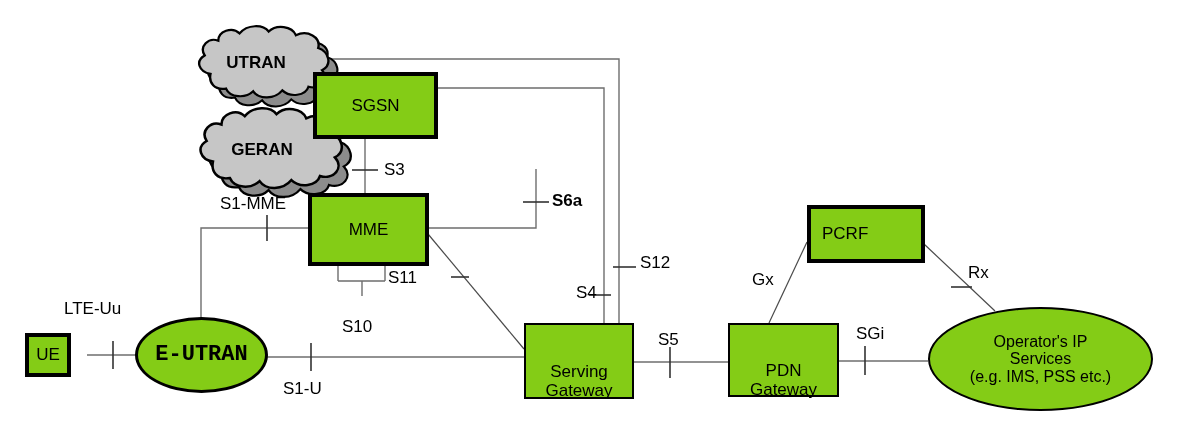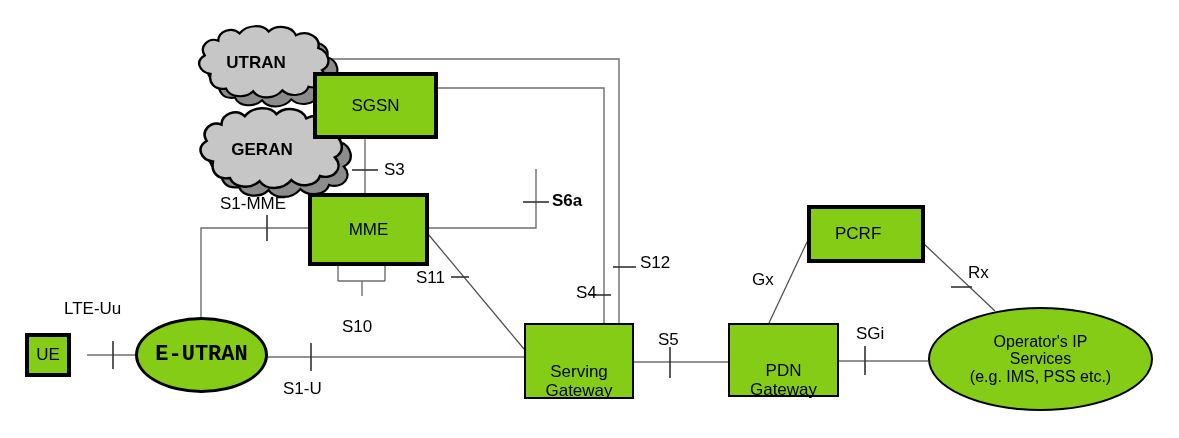--- a/index.html
+++ b/index.html
@@ -100,21 +100,21 @@
 
   <div class="node" style="left:313px;top:72px;width:125px;height:67px;">
     <span>SGSN</span>
   </div>
 
 
   <div class="node" style="left:308px;top:193px;width:121px;height:73px;">
     <span>MME</span>
   </div>
 
-  <div class="node" style="left:807px;top:205px;width:118px;height:58px;justify-content:flex-start;padding-left:24px;">
+  <div class="node" style="left:807px;top:205px;width:118px;height:58px;justify-content:flex-start;padding-left:11px;">
     <span>PCRF</span>
   </div>
 
   <div class="node thin" style="left:524px;top:323px;width:110px;height:76px;">
     <span class="wrapbox" style="width:78px;">Serving Gateway</span>
   </div>
 
   <div class="node thin" style="left:728px;top:323px;width:111px;height:74px;">
     <span class="wrapbox" style="width:78px;">PDN Gateway</span>
   </div>
@@ -126,21 +126,21 @@
       <span>(e.g. IMS, PSS etc.)</span>
     </div>
   </div>
 
   <div class="iflabel" style="left:64px;top:299px;">LTE-Uu</div>
   <div class="iflabel" style="left:207px;top:194px;margin-left:13px;">S1-MME</div>
   <div class="iflabel" style="left:283px;top:379px;">S1-U</div>
   <div class="iflabel" style="left:384px;top:160px;">S3</div>
   <div class="iflabel" style="left:552px;top:191px;font-weight:bold;">S6a</div>
   <div class="iflabel" style="left:342px;top:297px;margin-top:20px;">S10</div>
-  <div class="iflabel" style="left:416px;top:268px;">S11</div>
+  <div class="iflabel" style="left:388px;top:268px;">S11</div>
   <div class="iflabel" style="left:576px;top:283px;">S4</div>
   <div class="iflabel" style="left:640px;top:253px;">S12</div>
   <div class="iflabel" style="left:658px;top:330px;">S5</div>
   <div class="iflabel" style="left:856px;top:324px;">SGi</div>
   <div class="iflabel" style="left:752px;top:270px;">Gx</div>
   <div class="iflabel" style="left:968px;top:263px;">Rx</div>
 
 </div>
 
 </body></html>

